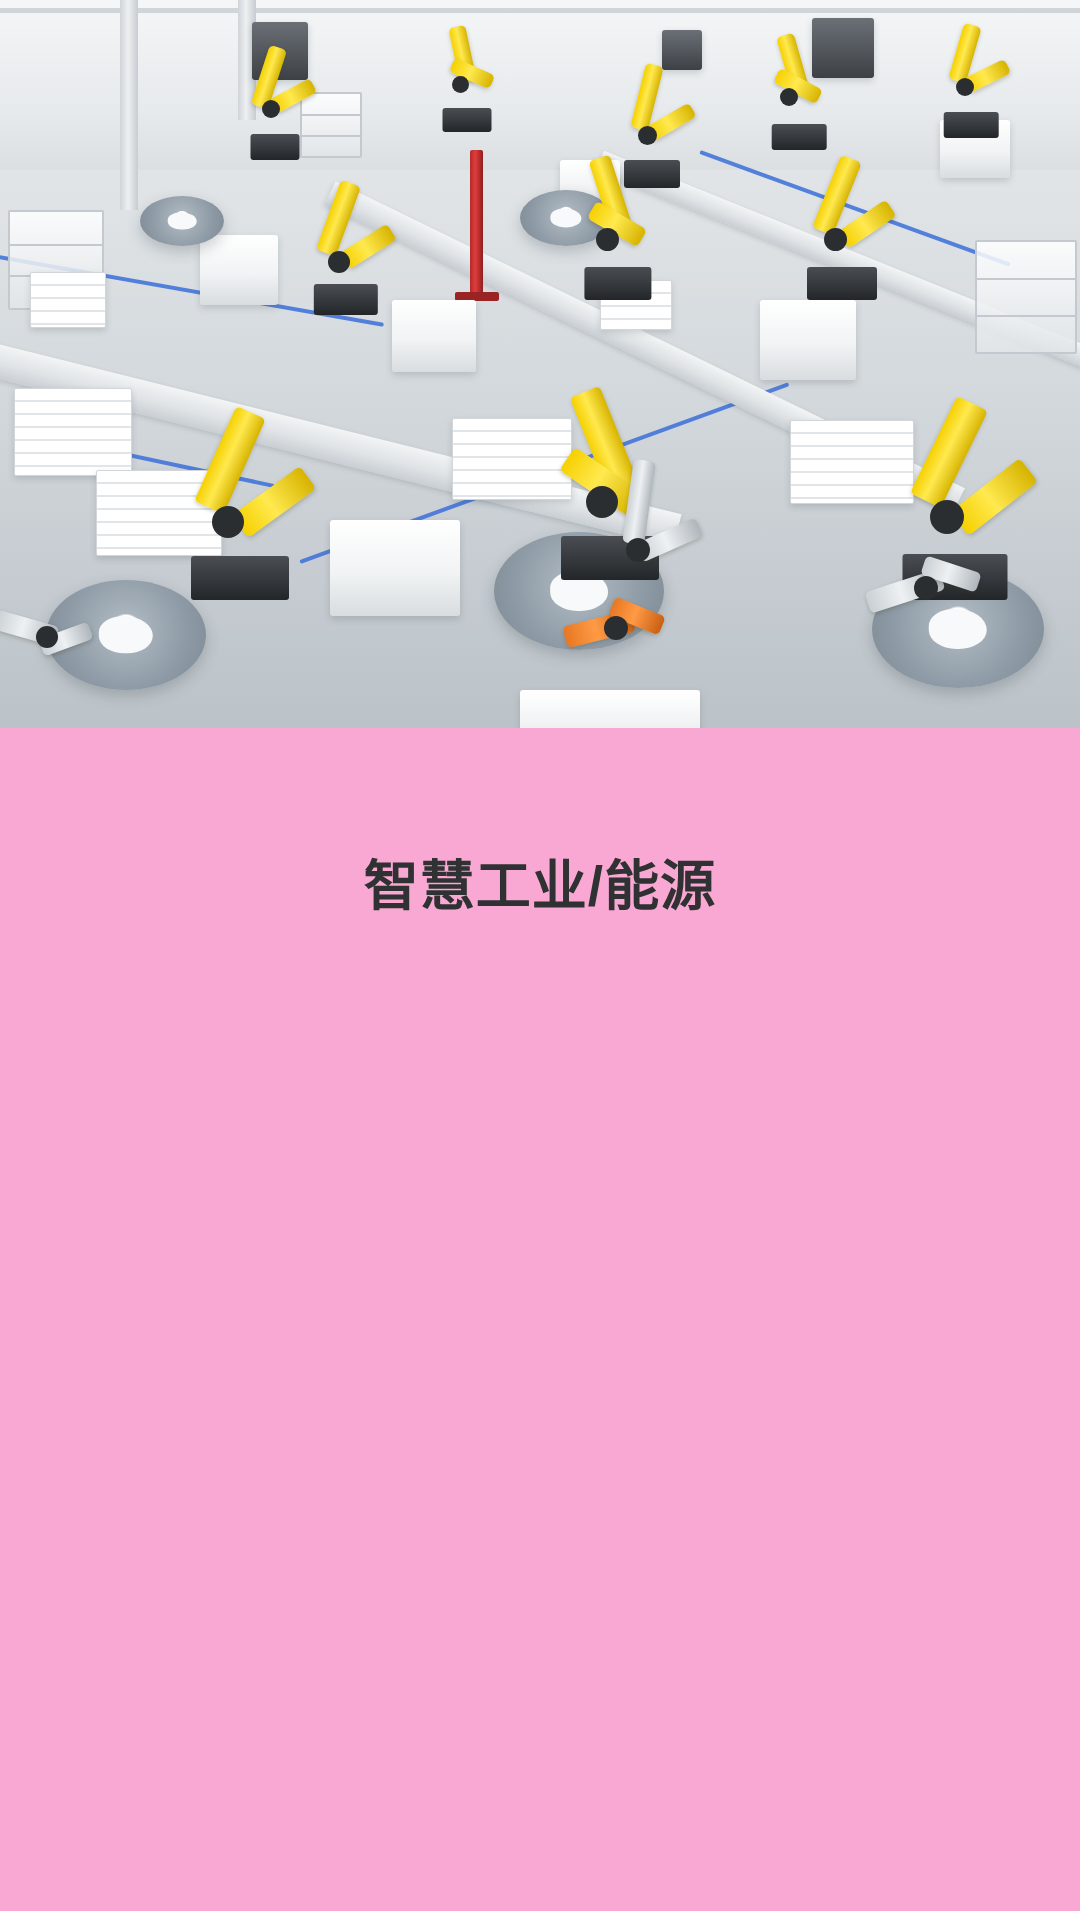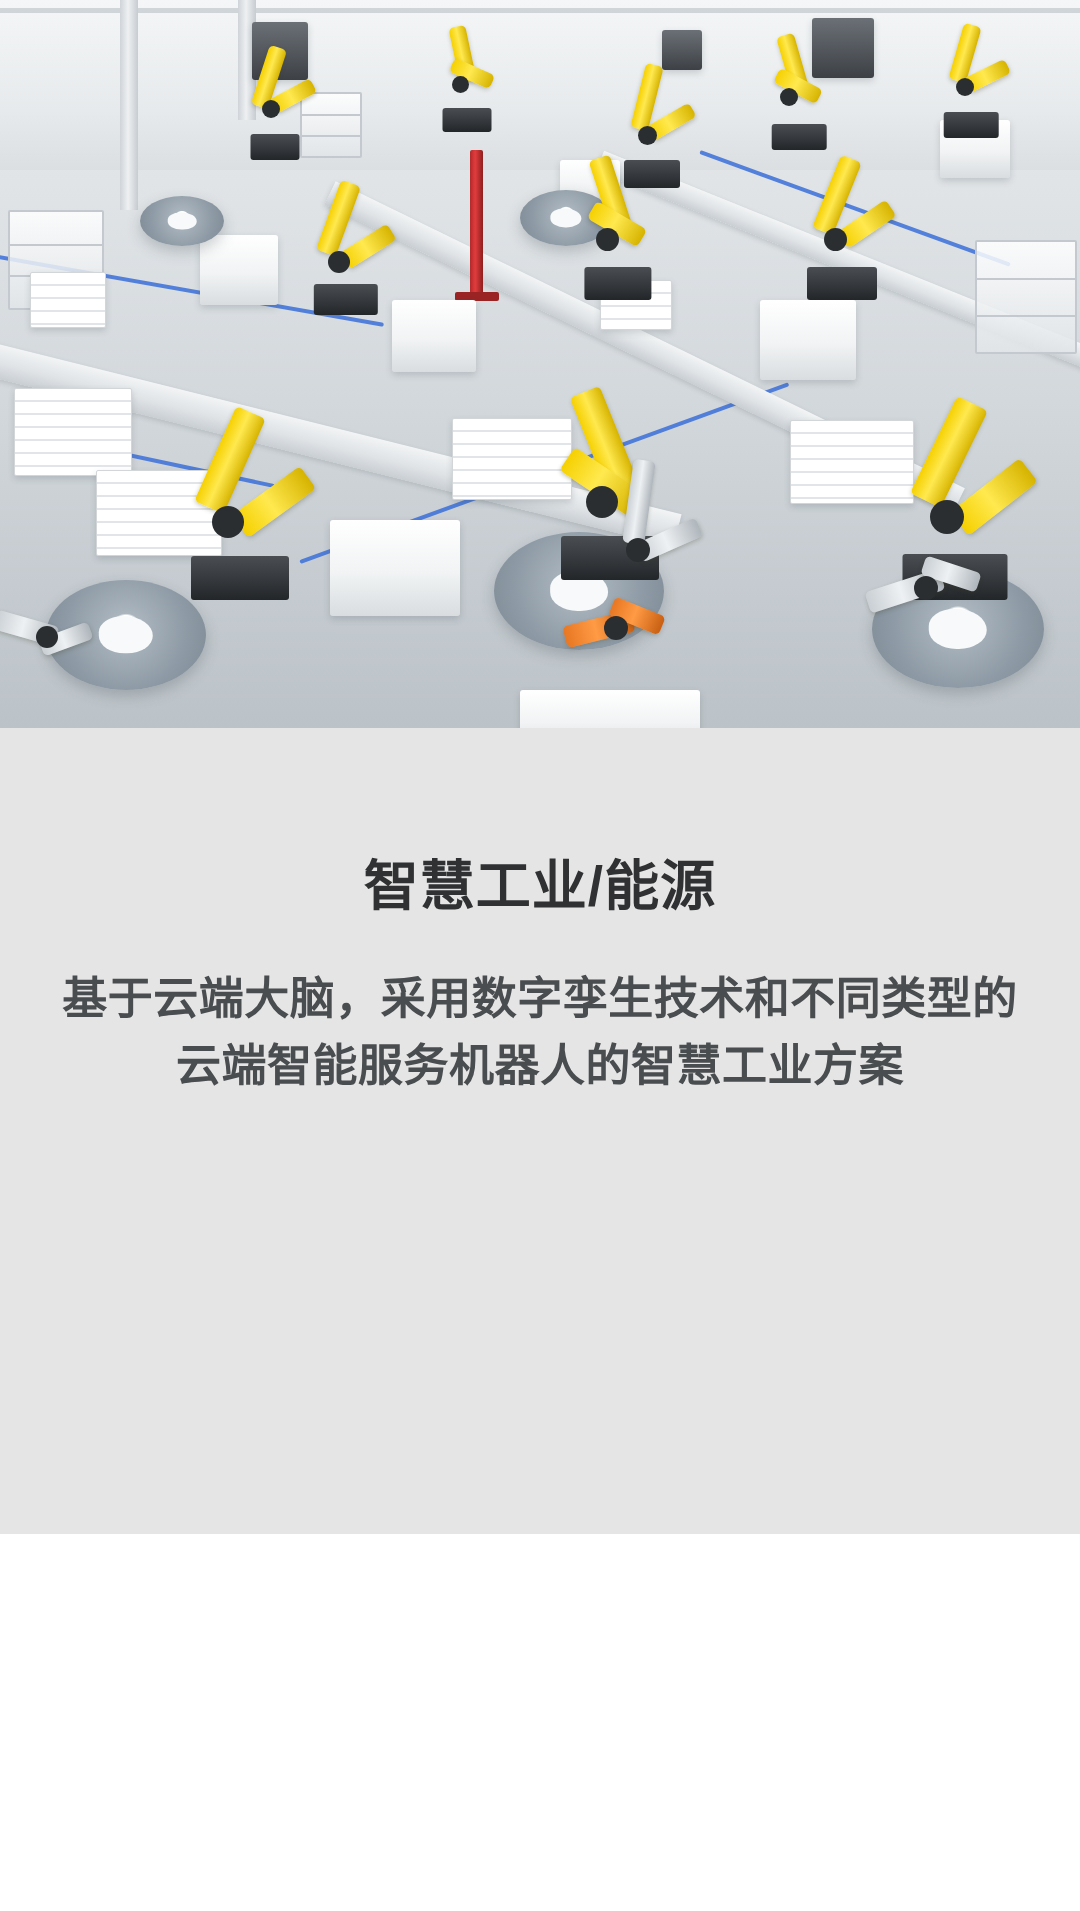--- a/index.html
+++ b/index.html
@@ -9,23 +9,23 @@
   }
   body {
     width: 1080px;
     height: 1911px;
     font-family: "Liberation Sans", "DejaVu Sans", sans-serif;
     overflow: hidden;
   }
 
   .page {
     width: 1080px;
-    height: 1534px;
+    height: 1911px;
     position: relative;
-    background: #e5e5e5;
+    background: #f9a8d4;
     display: flex;
     flex-direction: column;
     justify-content: center;
   }
 
   
   .hero {
     position: relative;
     width: 1080px;
     height: 728px;
@@ -379,17 +379,16 @@
         <div class="seg1" style="left:4px;  top:18px; width:64px; height:20px; transform:rotate(16deg);"></div>
         <div class="seg2" style="left:50px; top:30px; width:52px; height:18px; transform:rotate(-20deg);"></div>
         <div class="joint" style="left:46px; top:26px; width:22px; height:22px;"></div>
       </div>
     </div>
   </div>
 
   <div class="content">
     <h1 class="title">智慧工业/能源</h1>
 
-    <h2 class="subtitle">基于云端大脑，采用数字孪生技术和不同类型的云端智能服务机器人的智慧工业方案</h2>
 
   </div>
 
 </div>
 
 </body></html>

